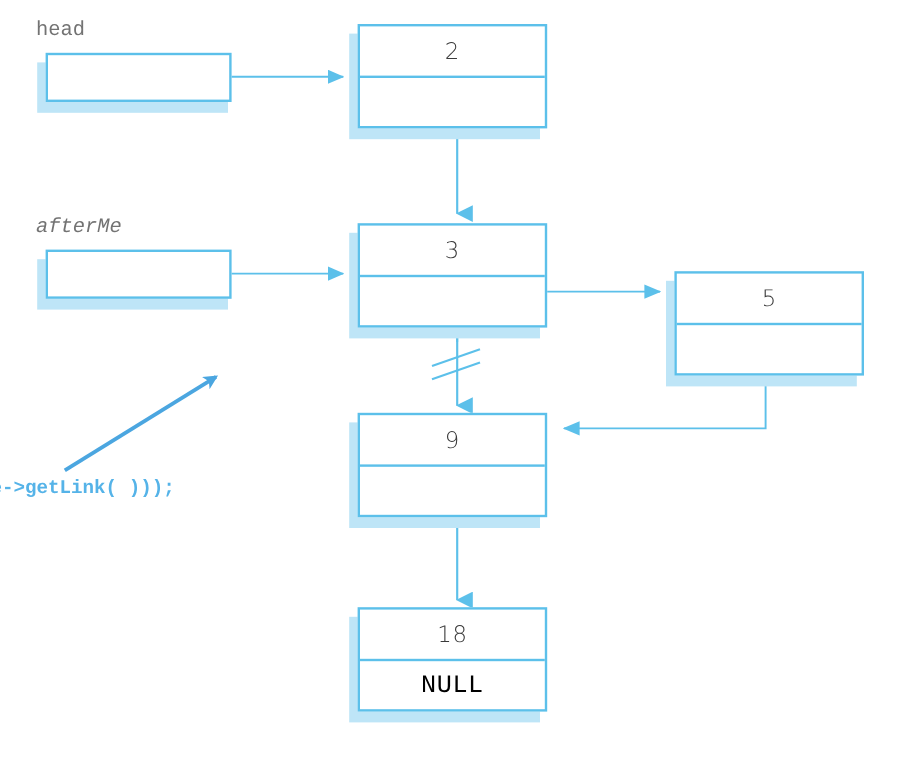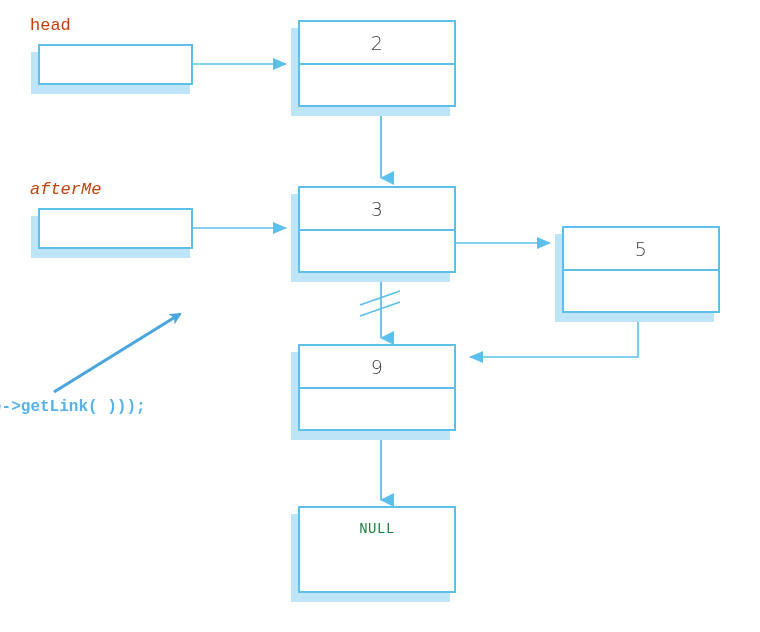--- a/index.html
+++ b/index.html
@@ -51,30 +51,30 @@
   }
   .val {
     font-family: "DejaVu Sans", sans-serif;
     font-size: 19px;
     font-weight: 300;
     color: #3a3a3a;
     letter-spacing: 0.5px;
   }
   .nullval {
     font-family: "Liberation Mono", "DejaVu Sans Mono", monospace;
-    font-size: 14px;
-    color: #15803d;
+    font-size: 21px;
+    color: #000000;
     letter-spacing: 0.5px;
   }
   
   .varlabel {
     position: absolute;
     font-family: "Liberation Mono", "DejaVu Sans Mono", monospace;
     font-size: 17px;
-    color: #c2410c;
+    color: #737373;
     white-space: nowrap;
     z-index: 4;
   }
   .codelabel {
     position: absolute;
     font-family: "Liberation Mono", "DejaVu Sans Mono", monospace;
     font-size: 16px;
     font-weight: bold;
     color: #55B3E8;
     white-space: nowrap;
@@ -157,20 +157,23 @@
   <div class="shadow" style="left:291px; top:352px; width:159px; height:88px;"></div>
   <div class="box" style="left:298px; top:344px; width:158px; height:87px;">
     <div class="cell top" style="height:43px;">
       <span class="val">9</span>
     </div>
     <div class="cell" style="height:42px;"></div>
   </div>
 
   <div class="shadow" style="left:291px; top:514px; width:159px; height:88px;"></div>
   <div class="box" style="left:298px; top:506px; width:158px; height:87px;">
+    <div class="cell top" style="height:43px;">
+      <span class="val">18</span>
+    </div>
     <div class="cell" style="height:42px;">
       <span class="nullval">NULL</span>
     </div>
   </div>
 
   <div class="codelabel" style="left:-8px; top:398px;">e-&gt;getLink( )));</div>
 
 </div>
 
 </body></html>

